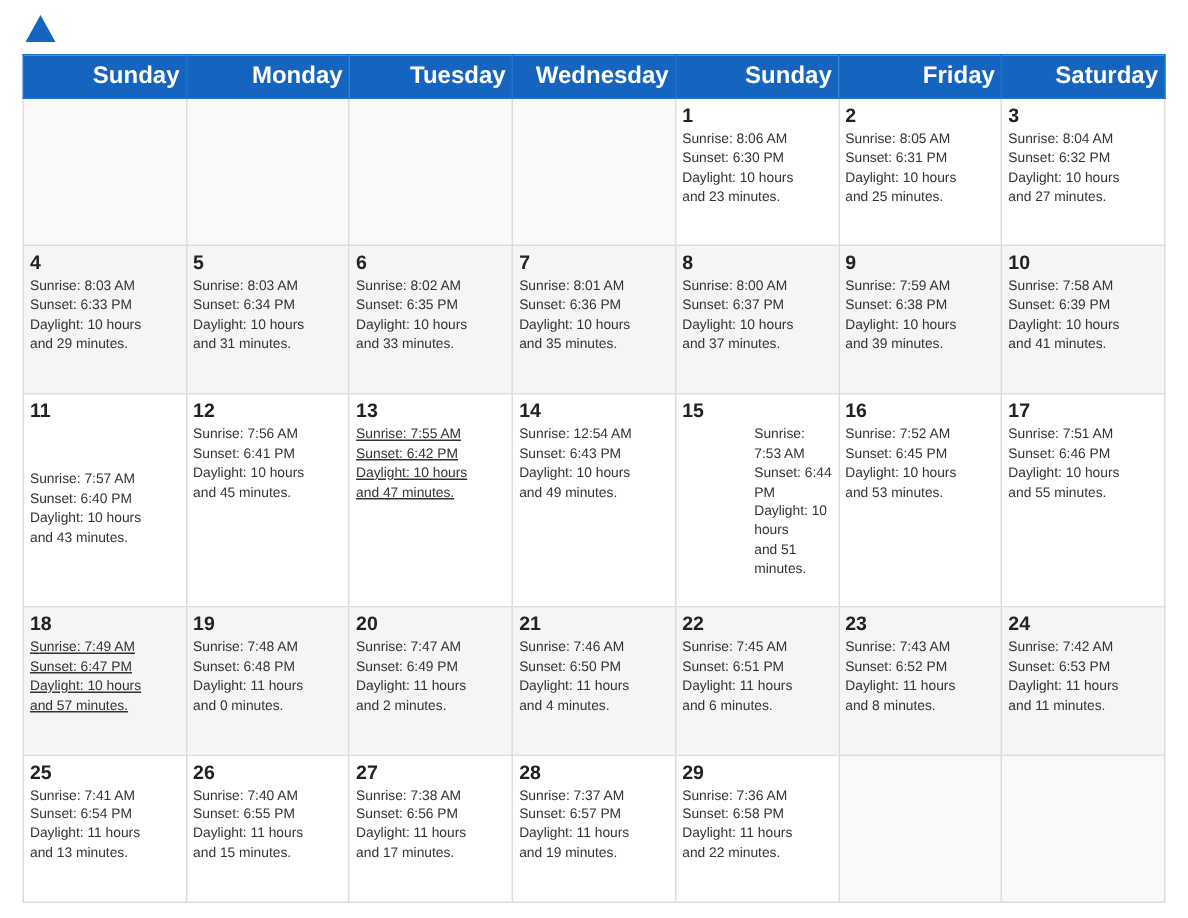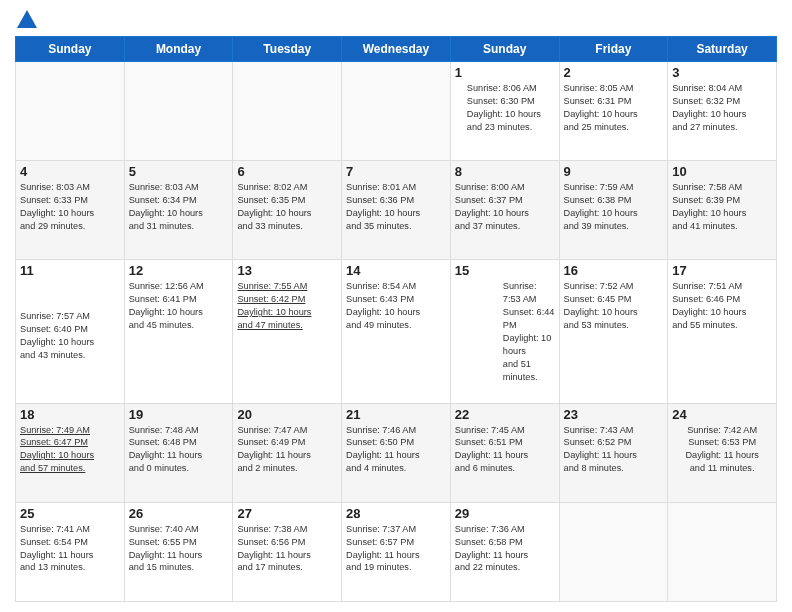--- a/index.html
+++ b/index.html
@@ -50,24 +50,24 @@
     .calendar {
       flex: 1;
       border: 1px solid #ccc;
       border-collapse: collapse;
       width: 100%;
       table-layout: fixed;
     }
     .calendar th {
       background: #1565c0;
       color: #fff;
-      font-size: 12px;
+      font-size: 16px;
       font-weight: bold;
       padding: 5px 4px;
-      text-align: center;
+      text-align: right;
       border: 1px solid #1a75d1;
     }
     .calendar td {
       vertical-align: top;
       border: 1px solid #ddd;
       padding: 3px 4px;
       font-size: 9.5px;
       color: #222;
       height: 88px;
     }
@@ -122,21 +122,21 @@
         </tr>
     </thead>
     <tbody id="calendar-body">
     <tr class="row-even">
           <td class="empty"></td>
           <td class="empty"></td>
           <td class="empty"></td>
           <td class="empty"></td>
           <td>
             <div class="day-num">1</div>
-            <div class="day-info" style="white-space: pre-line; margin-left: 12px;">Sunrise: 8:06 AM
+            <div class="day-info" style="white-space: pre-line;">Sunrise: 8:06 AM
 Sunset: 6:30 PM
 Daylight: 10 hours
 and 23 minutes.</div>
           </td>
           <td>
             <div class="day-num">2</div>
             <div class="day-info" style="white-space: pre-line;">Sunrise: 8:05 AM
 Sunset: 6:31 PM
 Daylight: 10 hours
 and 25 minutes.</div>
@@ -203,35 +203,35 @@
         <tr class="row-even">
           <td>
             <div class="day-num">11</div>
             <div class="day-info" style="white-space: pre-line; margin-top: 32px;">Sunrise: 7:57 AM
 Sunset: 6:40 PM
 Daylight: 10 hours
 and 43 minutes.</div>
           </td>
           <td>
             <div class="day-num">12</div>
-            <div class="day-info" style="white-space: pre-line;">Sunrise: 12:56 AM
+            <div class="day-info" style="white-space: pre-line;">Sunrise: 7:56 AM
 Sunset: 6:41 PM
 Daylight: 10 hours
 and 45 minutes.</div>
           </td>
           <td>
             <div class="day-num">13</div>
             <div class="day-info" style="white-space: pre-line; text-decoration: underline;">Sunrise: 7:55 AM
 Sunset: 6:42 PM
 Daylight: 10 hours
 and 47 minutes.</div>
           </td>
           <td>
             <div class="day-num">14</div>
-            <div class="day-info" style="white-space: pre-line;">Sunrise: 8:54 AM
+            <div class="day-info" style="white-space: pre-line;">Sunrise: 12:54 AM
 Sunset: 6:43 PM
 Daylight: 10 hours
 and 49 minutes.</div>
           </td>
           <td>
             <div class="day-num">15</div>
             <div class="day-info" style="white-space: pre-line; margin-left: 48px;">Sunrise: 7:53 AM
 Sunset: 6:44 PM
 Daylight: 10 hours
 and 51 minutes.</div>
@@ -289,21 +289,21 @@
           </td>
           <td>
             <div class="day-num">23</div>
             <div class="day-info" style="white-space: pre-line;">Sunrise: 7:43 AM
 Sunset: 6:52 PM
 Daylight: 11 hours
 and 8 minutes.</div>
           </td>
           <td>
             <div class="day-num">24</div>
-            <div class="day-info" style="white-space: pre-line; text-align: center;">Sunrise: 7:42 AM
+            <div class="day-info" style="white-space: pre-line;">Sunrise: 7:42 AM
 Sunset: 6:53 PM
 Daylight: 11 hours
 and 11 minutes.</div>
           </td>
         </tr>
         <tr class="row-even">
           <td>
             <div class="day-num">25</div>
             <div class="day-info" style="white-space: pre-line;">Sunrise: 7:41 AM
 Sunset: 6:54 PM

